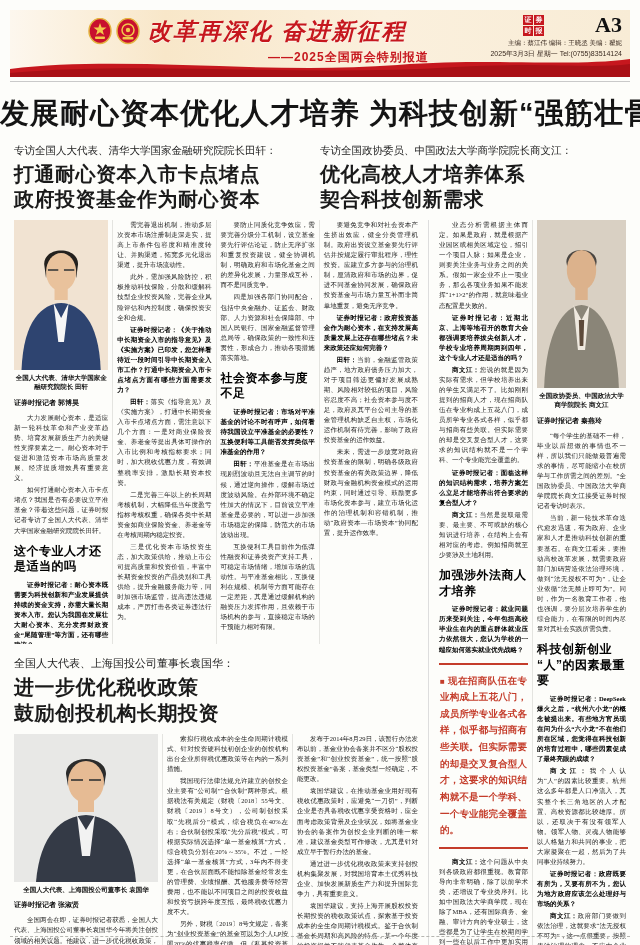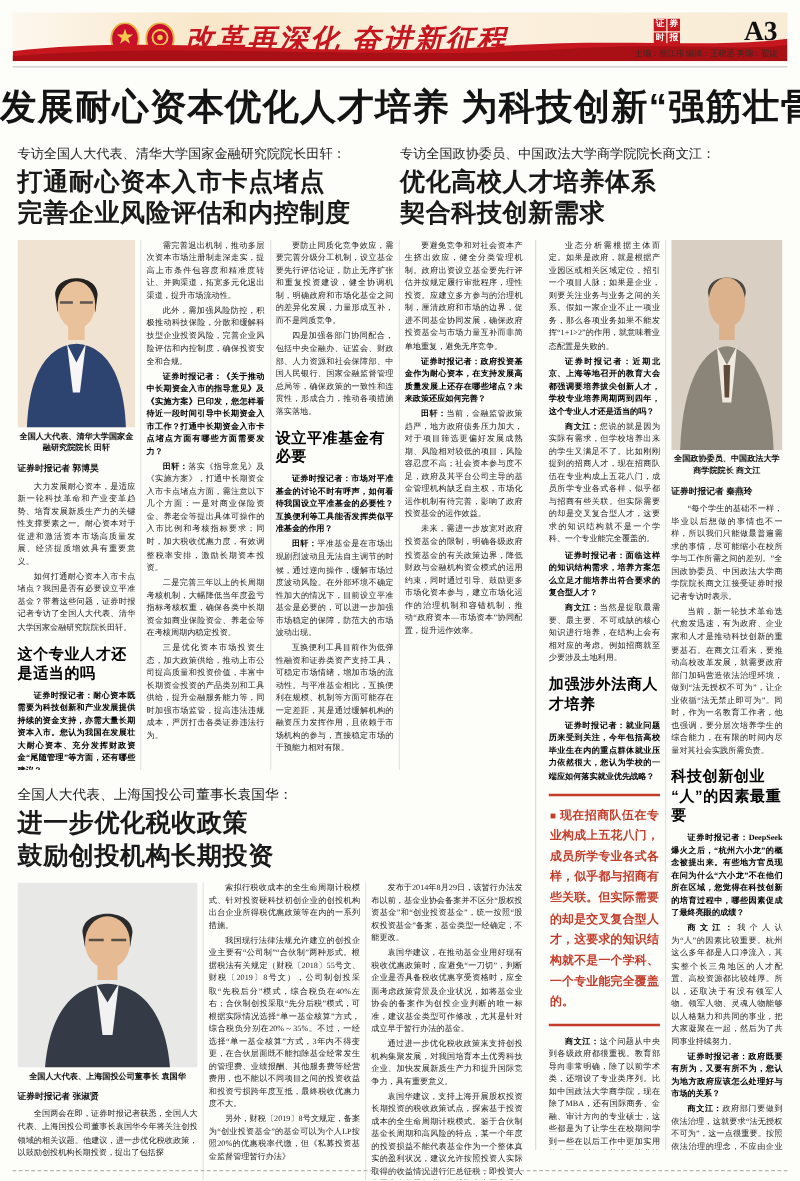--- a/index.html
+++ b/index.html
@@ -1,21 +1,21 @@
 <!DOCTYPE html>
 <html><head>
 <meta charset="utf-8">
 <style>
   * { margin:0; padding:0; box-sizing:border-box; }
   html,body { background:#ffffff; }
   .page { width:640px; height:945px; margin:0 auto; background:#fdfdfa; position:relative; overflow:hidden;
           font-family:"Liberation Sans", sans-serif; }
 
   
-  .banner { position:relative; margin:10px 10px 0; height:39px; overflow:hidden;
+  .banner { position:relative; margin:10px 10px 0; height:67px; overflow:hidden;
             background:linear-gradient(90deg,#fdf7ee 0%,#f8e7c9 25%,#fbf0dd 60%,#f8ecd6 100%); }
   .banner-inner { position:relative; display:flex; align-items:flex-start; padding:6px 8px 0 78px; }
   .emblems { display:flex; gap:4px; margin-right:8px; margin-top:2px; }
   .slogan-wrap { position:relative; }
   .slogan { font-size:23px; font-weight:900; font-style:italic; color:#c6171e; letter-spacing:2px;
             text-shadow:0 1px 0 rgba(255,255,255,.6); white-space:nowrap; }
   .slogan-sub { font-size:12px; font-weight:700; color:#c6171e; margin:2px 0 0 120px; letter-spacing:1px; white-space:nowrap; }
   .banner-right { position:absolute; top:4px; right:8px; text-align:right; z-index:3; }
   .masthead-row { display:flex; justify-content:flex-end; align-items:center; gap:3px; }
   .logo-grid { display:grid; grid-template-columns:10px 10px; grid-template-rows:10px 10px; gap:1px; }
@@ -117,21 +117,21 @@
   </div>
   <div class="banner-rule"></div>
 
   <div class="main-headline">发展耐心资本优化人才培养  为科技创新“强筋壮骨”</div>
 
   <div class="subhead-row">
     <div class="subhead-block">
       <div class="kicker">专访全国人大代表、清华大学国家金融研究院院长田轩：</div>
       <div class="article-headline">
         <div>打通耐心资本入市卡点堵点</div>
-        <div>完善企业风险评估和内控制度</div>
+        <div>政府投资基金作为耐心资本</div>
       </div>
     </div>
     <div class="subhead-block">
       <div class="kicker">专访全国政协委员、中国政法大学商学院院长商文江：</div>
       <div class="article-headline">
         <div>优化高校人才培养体系</div>
         <div>契合科技创新需求</div>
       </div>
     </div>
   </div>
@@ -169,21 +169,21 @@
                 <p class="q">证券时报记者：《关于推动中长期资金入市的指导意见》及《实施方案》已印发，您怎样看待近一段时间引导中长期资金入市工作？打通中长期资金入市卡点堵点方面有哪些方面需要发力？</p>
                 <p class="a"><b>田轩：</b>落实《指导意见》及《实施方案》，打通中长期资金入市卡点堵点方面，需注意以下几个方面：一是对商业保险资金、养老金等提出具体可操作的入市比例和考核指标要求；同时，加大税收优惠力度，有效调整税率安排，激励长期资本投资。</p>
                 <p class="p">二是完善三年以上的长周期考核机制，大幅降低当年度盈亏指标考核权重，确保各类中长期资金如商业保险资金、养老金等在考核周期内稳定投资。</p>
                 <p class="p">三是优化资本市场投资生态，加大政策供给，推动上市公司提高质量和投资价值，丰富中长期资金投资的产品类别和工具供给，提升金融服务能力等，同时加强市场监管，提高违法违规成本，严厉打击各类证券违法行为。</p>
               </div>
           </div>
           <div class="col">
             <div>
                 <p class="p">要防止同质化竞争效应，需要完善分级分工机制，设立基金要先行评估论证，防止无序扩张和重复投资建设，健全协调机制，明确政府和市场化基金之间的差异化发展，力量形成互补，而不是同质竞争。</p>
                 <p class="p">四是加强各部门协同配合，包括中央金融办、证监会、财政部、人力资源和社会保障部、中国人民银行、国家金融监督管理总局等，确保政策的一致性和连贯性，形成合力，推动各项措施落实落地。</p>
-                <h3 class="col-subhead">设立平准基金有必要</h3>
+                <h3 class="col-subhead">社会资本参与度不足</h3>
                 <p class="q">证券时报记者：市场对平准基金的讨论不时有呼声，如何看待我国设立平准基金的必要性？互换便利等工具能否发挥类似平准基金的作用？</p>
                 <p class="a"><b>田轩：</b>平准基金是在市场出现剧烈波动且无法自主调节的时候，通过逆向操作，缓解市场过度波动风险。在外部环境不确定性加大的情况下，目前设立平准基金是必要的，可以进一步加强市场稳定的保障，防范大的市场波动出现。</p>
                 <p class="p">互换便利工具目前作为低弹性融资和证券类资产支持工具，可稳定市场情绪，增加市场的流动性。与平准基金相比，互换便利在规模、机制等方面可能存在一定差距，其是通过缓解机构的融资压力发挥作用，且依赖于市场机构的参与，直接稳定市场的干预能力相对有限。</p>
               </div>
           </div>
           <div class="col">
             <div>
                 <p class="p">要避免竞争和对社会资本产生挤出效应，健全分类管理机制。政府出资设立基金要先行评估并按规定履行审批程序，理性投资。应建立多方参与的治理机制，厘清政府和市场的边界，促进不同基金协同发展，确保政府投资基金与市场力量互补而非简单地重复，避免无序竞争。</p>
                 <p class="q">证券时报记者：政府投资基金作为耐心资本，在支持发展高质量发展上还存在哪些堵点？未来政策还应如何完善？</p>
                 <p class="a"><b>田轩：</b>当前，金融监管政策趋严，地方政府债务压力加大，对于项目筛选更偏好发展成熟期、风险相对较低的项目，风险容忍度不高；社会资本参与度不足，政府及其平台公司主导的基金管理机构缺乏自主权，市场化运作机制有待完善，影响了政府投资基金的运作效益。</p>

